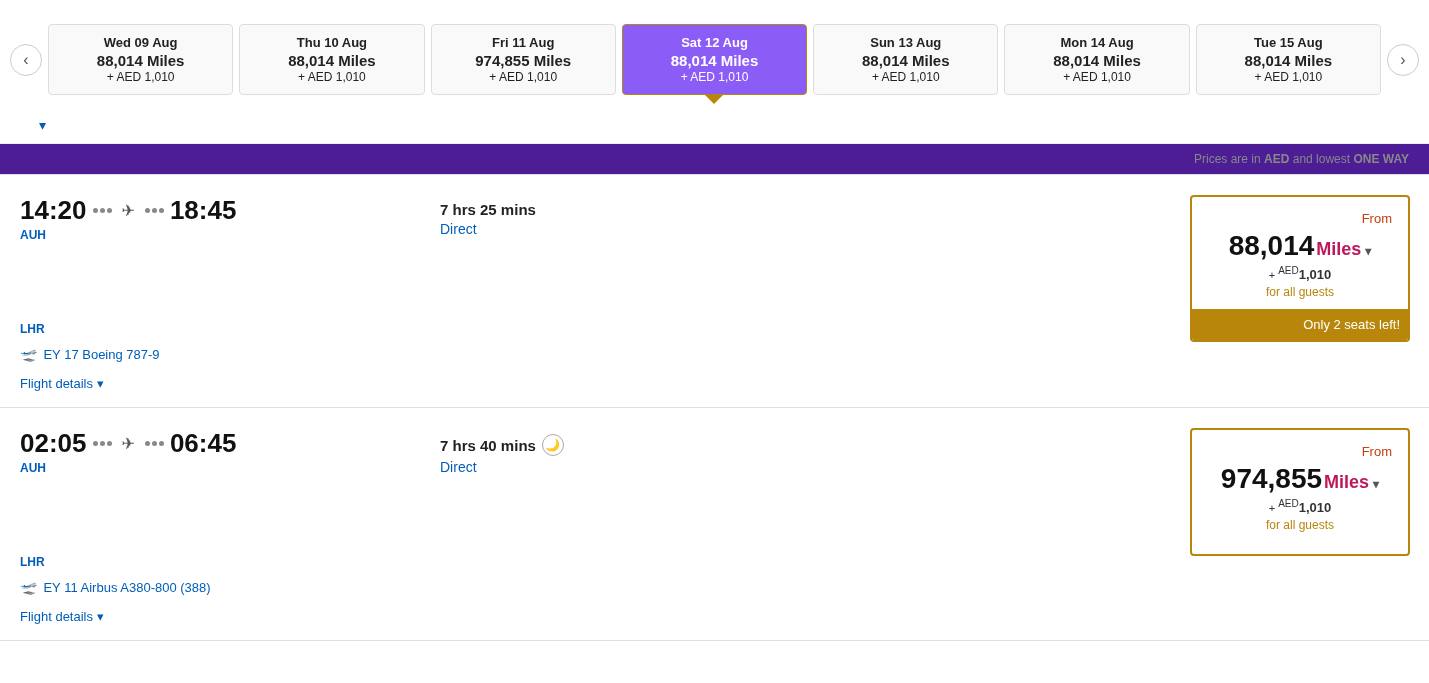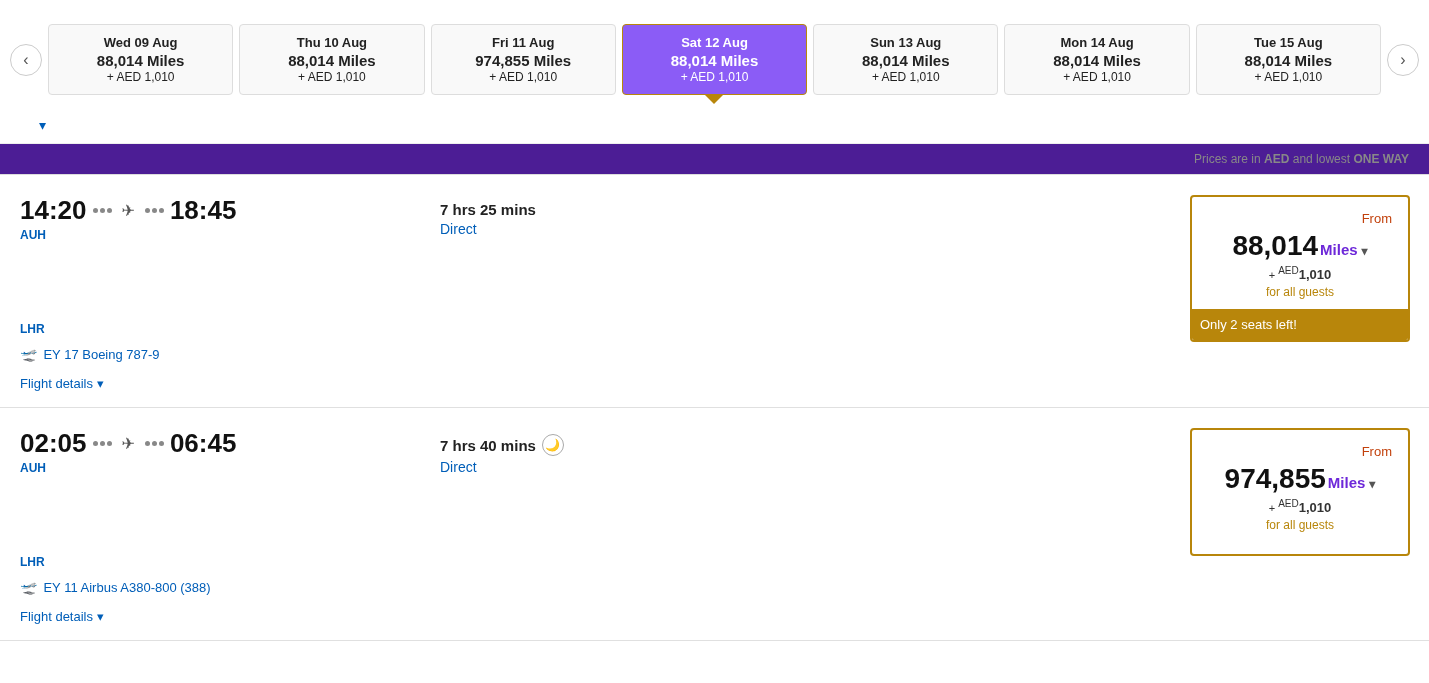--- a/index.html
+++ b/index.html
@@ -50,27 +50,27 @@
     .flight-details-link { display: flex; align-items: center; gap: 4px; font-size: 13px; color: #005eb8; cursor: pointer; margin-top: 14px; }
 
     .flight-duration { flex: 1; padding-top: 6px; }
     .duration-time { font-size: 15px; font-weight: 600; color: #222; display: flex; align-items: center; gap: 6px; }
     .direct-label { font-size: 14px; color: #005eb8; margin-top: 3px; }
     .overnight-icon { width: 22px; height: 22px; border-radius: 50%; border: 1px solid #aaa; display: inline-flex; align-items: center; justify-content: center; font-size: 12px; color: #555; }
 
     .price-card { margin-left: auto; width: 220px; border: 2px solid #b8860b; border-radius: 4px; padding: 14px 16px 0 16px; }
     .from-label { font-size: 13px; color: #c2410c; text-align: right; margin-bottom: 4px; }
     .miles-amount { font-size: 28px; font-weight: bold; color: #111; display: flex; align-items: baseline; gap: 2px; justify-content: center; }
-    .miles-label { font-size: 15px; font-weight: 600; color: #6d28d9; text-align: center; }
+    .miles-label { font-size: 18px; font-weight: 600; color: #be185d; text-align: center; }
     .chevron-down { font-size: 12px; color: #555; margin-left: 2px; }
     .aed-amount { text-align: center; font-size: 13px; color: #333; margin: 3px 0; }
     .aed-amount .plus { font-size: 11px; }
     .aed-amount .aed-sup { font-size: 10px; vertical-align: super; }
     .for-guests { text-align: center; font-size: 12px; color: #b8860b; margin-bottom: 10px; }
-    .seats-left { background: #b8860b; color: #fff; text-align: left; font-size: 13px; padding: 8px; margin: 0 -16px; border-radius: 0 0 2px 2px; }
+    .seats-left { background: #b8860b; color: #fff; text-align: right; font-size: 13px; padding: 8px; margin: 0 -16px; border-radius: 0 0 2px 2px; }
   </style>
 </head>
 <body>
 
 <div class="page">
 
   <div class="page-title"></div>
 
   <div class="date-selector">
     <button class="nav-arrow">‹</button>

